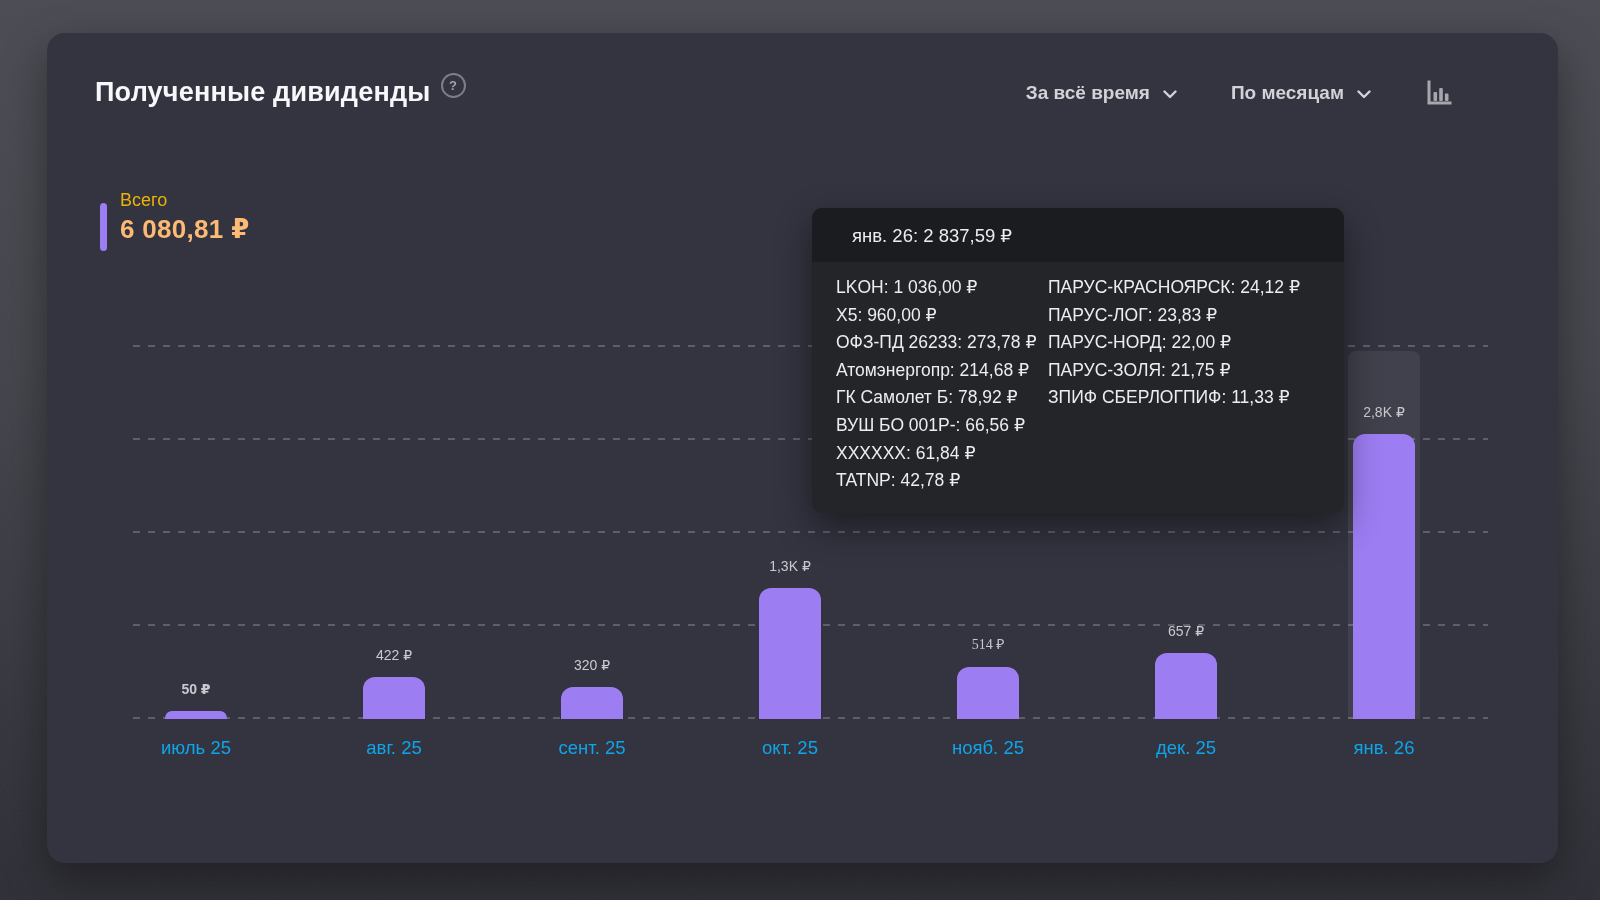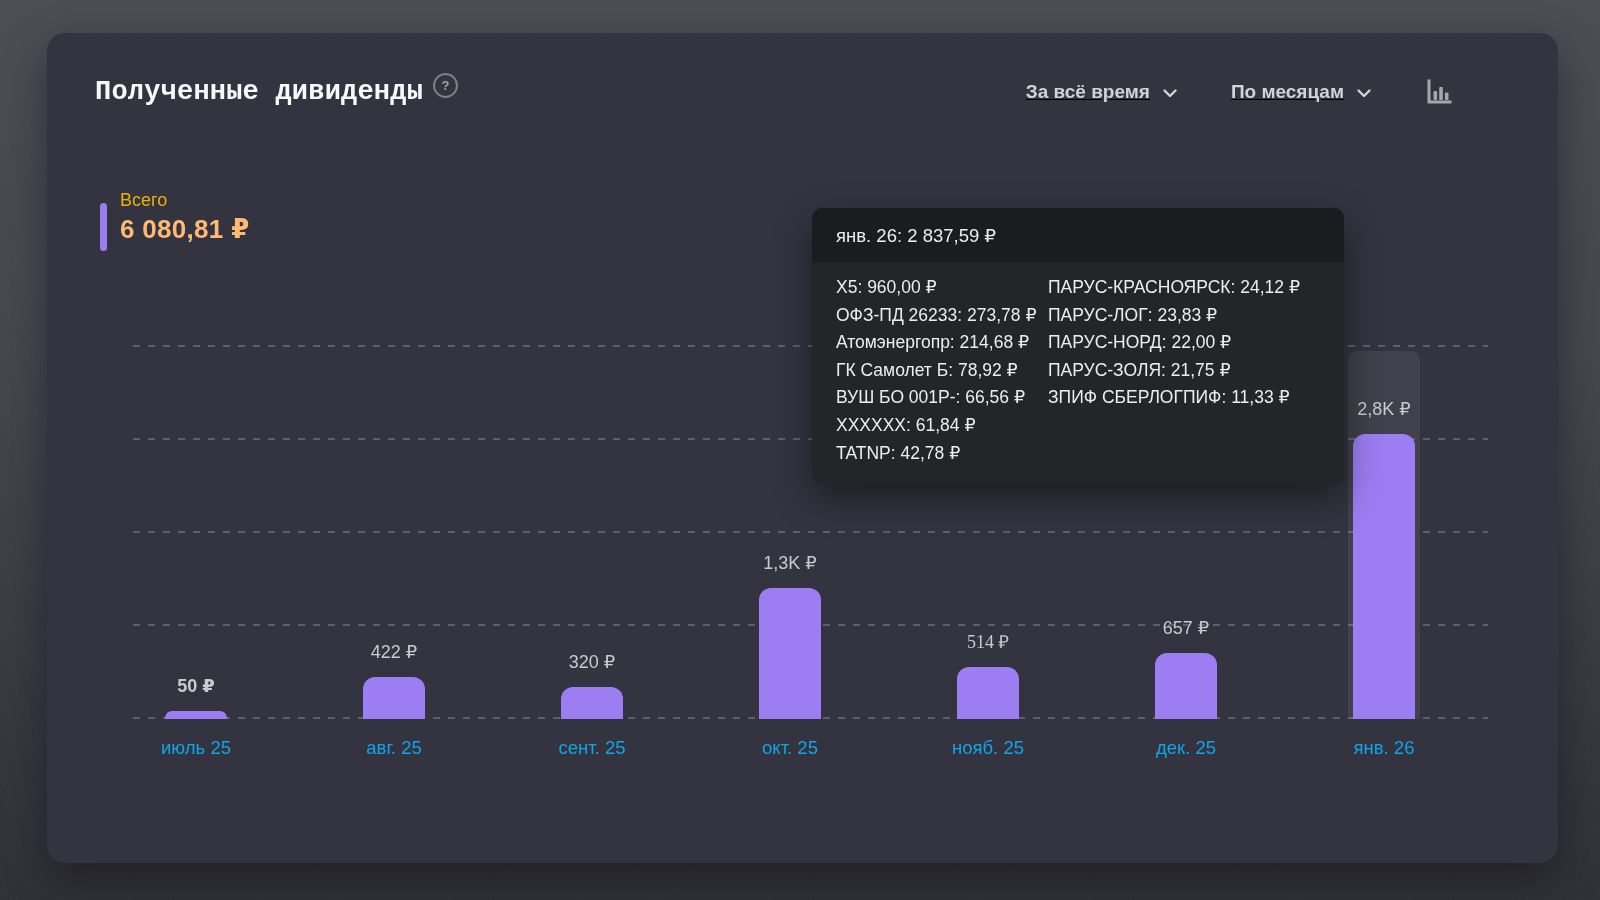--- a/index.html
+++ b/index.html
@@ -10,54 +10,54 @@
     -webkit-font-smoothing:antialiased;
   }
   .noise{position:absolute;inset:0;z-index:0;opacity:.22;pointer-events:none;}
   .panel{
     position:absolute;left:47px;top:33px;width:1511px;height:830px;z-index:1;
     background:#333440;border-radius:18px;
     box-shadow:0 16px 44px rgba(0,0,0,.38);
   }
   
   .hdr{position:absolute;left:48px;top:44px;right:106px;display:flex;align-items:center;}
-  .title{font-size:27px;font-weight:700;color:#f7f8fa;letter-spacing:.2px;margin:0;font-family:Liberation Mono, monospace;}
+  .title{font-size:27px;font-weight:700;color:#f7f8fa;letter-spacing:.2px;margin:0;}
   .help{
     width:21px;height:21px;border:2px solid #7e7f86;border-radius:50%;
     color:#a2a3a9;font-size:13px;font-weight:700;line-height:1;
     display:flex;align-items:center;justify-content:center;
     margin-left:10px;margin-top:-14px;cursor:pointer;flex:none;
   }
-  .controls{margin-left:auto;display:flex;align-items:center;gap:54px;text-decoration:underline;}
+  .controls{margin-left:auto;display:flex;align-items:center;gap:54px;}
   .dd{display:flex;align-items:center;gap:13px;color:#d2d3d7;font-size:19px;font-weight:700;cursor:pointer;}
   .dd svg{margin-top:3px;}
   .chart-btn{background:none;border:none;padding:0;cursor:pointer;display:flex;}
   
   .total{position:absolute;left:53px;top:155px;display:flex;gap:13px;}
   .accent{width:7px;height:48px;border-radius:4px;background:#9d7df2;margin-top:15px;flex:none;}
   .total-label{color:#eab308;font-size:18px;line-height:24px;}
   .total-value{color:#fdba74;font-size:26px;font-weight:700;line-height:34px;letter-spacing:.3px;}
   
   .chart{position:absolute;left:0;top:312px;width:1511px;height:374px;}
   .gridline{
     position:absolute;left:86px;right:70px;height:2px;
     background:repeating-linear-gradient(90deg,rgba(212,218,230,.26) 0 7px,transparent 7px 15px);
   }
   .hl{position:absolute;top:6px;bottom:0;width:72px;background:rgba(255,255,255,.065);border-radius:8px 8px 0 0;}
   .bar{position:absolute;bottom:0;width:62px;background:#9c7df2;}
-  .vlabel{position:absolute;width:200px;text-align:center;color:#c9cacf;font-size:18px;}
+  .vlabel{position:absolute;width:200px;text-align:center;color:#c9cacf;font-size:14px;}
   .xlabel{position:absolute;top:392px;width:200px;text-align:center;color:#0ea5e9;font-size:18.5px;}
   
   .tooltip{
     position:absolute;left:765px;top:175px;width:532px;z-index:6;
     background:#242529;border-radius:10px;overflow:hidden;
     box-shadow:0 14px 36px rgba(0,0,0,.45);
   }
   .tt-header{
-    height:54px;line-height:55px;padding:0 24px;background:#1b1c20;
+    height:54px;line-height:55px;padding:0 40px;background:#1b1c20;
     color:#ededf0;font-size:18.5px;border-bottom:1px solid rgba(255,255,255,.04);
   }
   .tt-body{display:flex;padding:11px 24px 18px;color:#ededf0;font-size:17.5px;}
   .tt-col{line-height:27.6px;}
   .tt-col.c0{width:212px;flex:none;}
   .tt-col.c1{flex:1;}
 </style>
 </head>
 <body>
 
@@ -133,20 +133,21 @@
       <div class="hl" style="left: 1301px;"></div>
       <div class="bar" style="left: 1306px; height: 285px; background: rgb(156, 125, 242); border-radius: 12px 12px 0px 0px;"></div>
       <div class="vlabel" style="left: 1237px; bottom: 299px;">2,8K ₽</div>
       <div class="xlabel" style="left: 1237px;">янв. 26</div>
     </div>
 
   <div class="tooltip">
     <div class="tt-header">янв. 26: 2 837,59 ₽</div>
     <div class="tt-body" id="tt-body">
         <div class="tt-col c0">
+          <div class="tt-row">LKOH: 1 036,00 ₽</div>
           <div class="tt-row">X5: 960,00 ₽</div>
           <div class="tt-row">ОФЗ-ПД 26233: 273,78 ₽</div>
           <div class="tt-row">Атомэнергопр: 214,68 ₽</div>
           <div class="tt-row">ГК Самолет Б: 78,92 ₽</div>
           <div class="tt-row">ВУШ БО 001Р-: 66,56 ₽</div>
           <div class="tt-row">XXXXXX: 61,84 ₽</div>
           <div class="tt-row">TATNP: 42,78 ₽</div>
         </div>
         <div class="tt-col c1">
           <div class="tt-row">ПАРУС-КРАСНОЯРСК: 24,12 ₽</div>

